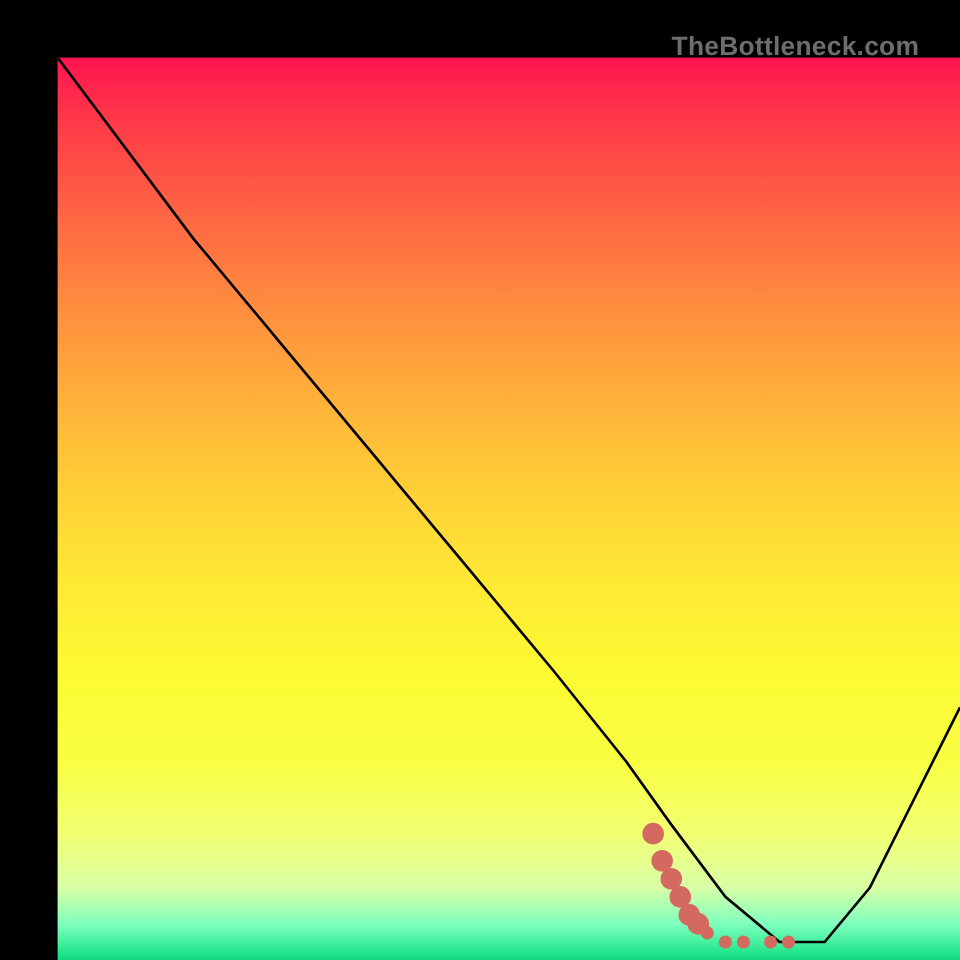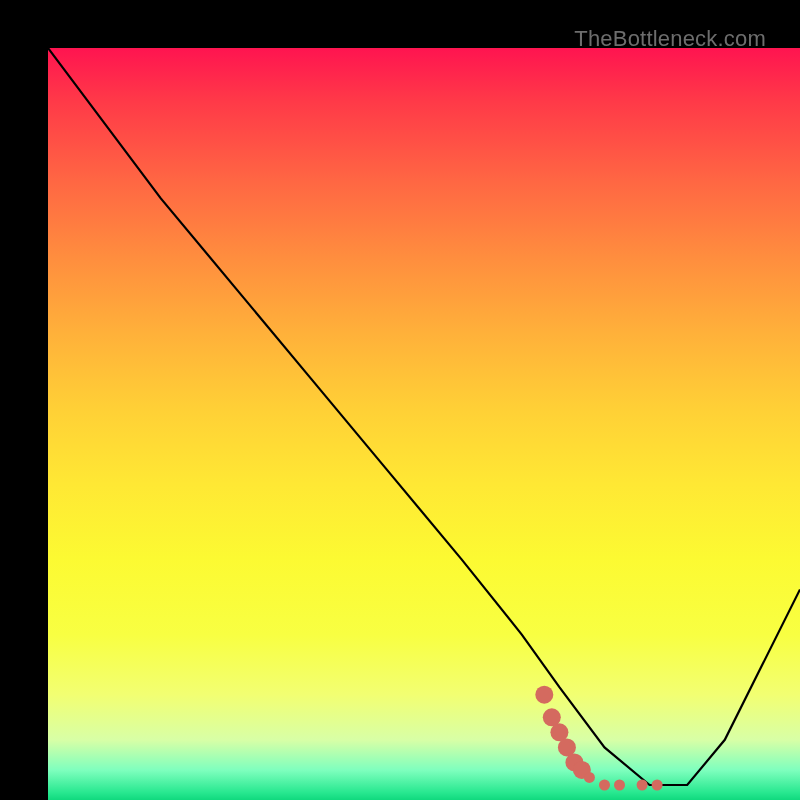--- a/index.html
+++ b/index.html
@@ -51,21 +51,21 @@
     top: 0;
     width: 752px;
     height: 752px;
   }
   .watermark {
     position: absolute;
     top: 2px;
     right: 10px;
     color: #6d6d6d;
     font-size: 22px;
-    font-weight: 400;
+    font-weight: 700;
     letter-spacing: 0.2px;
     user-select: none;
     text-align: center;
   }
 </style>
 </head>
 <body>
 
 <div class="frame">
 

